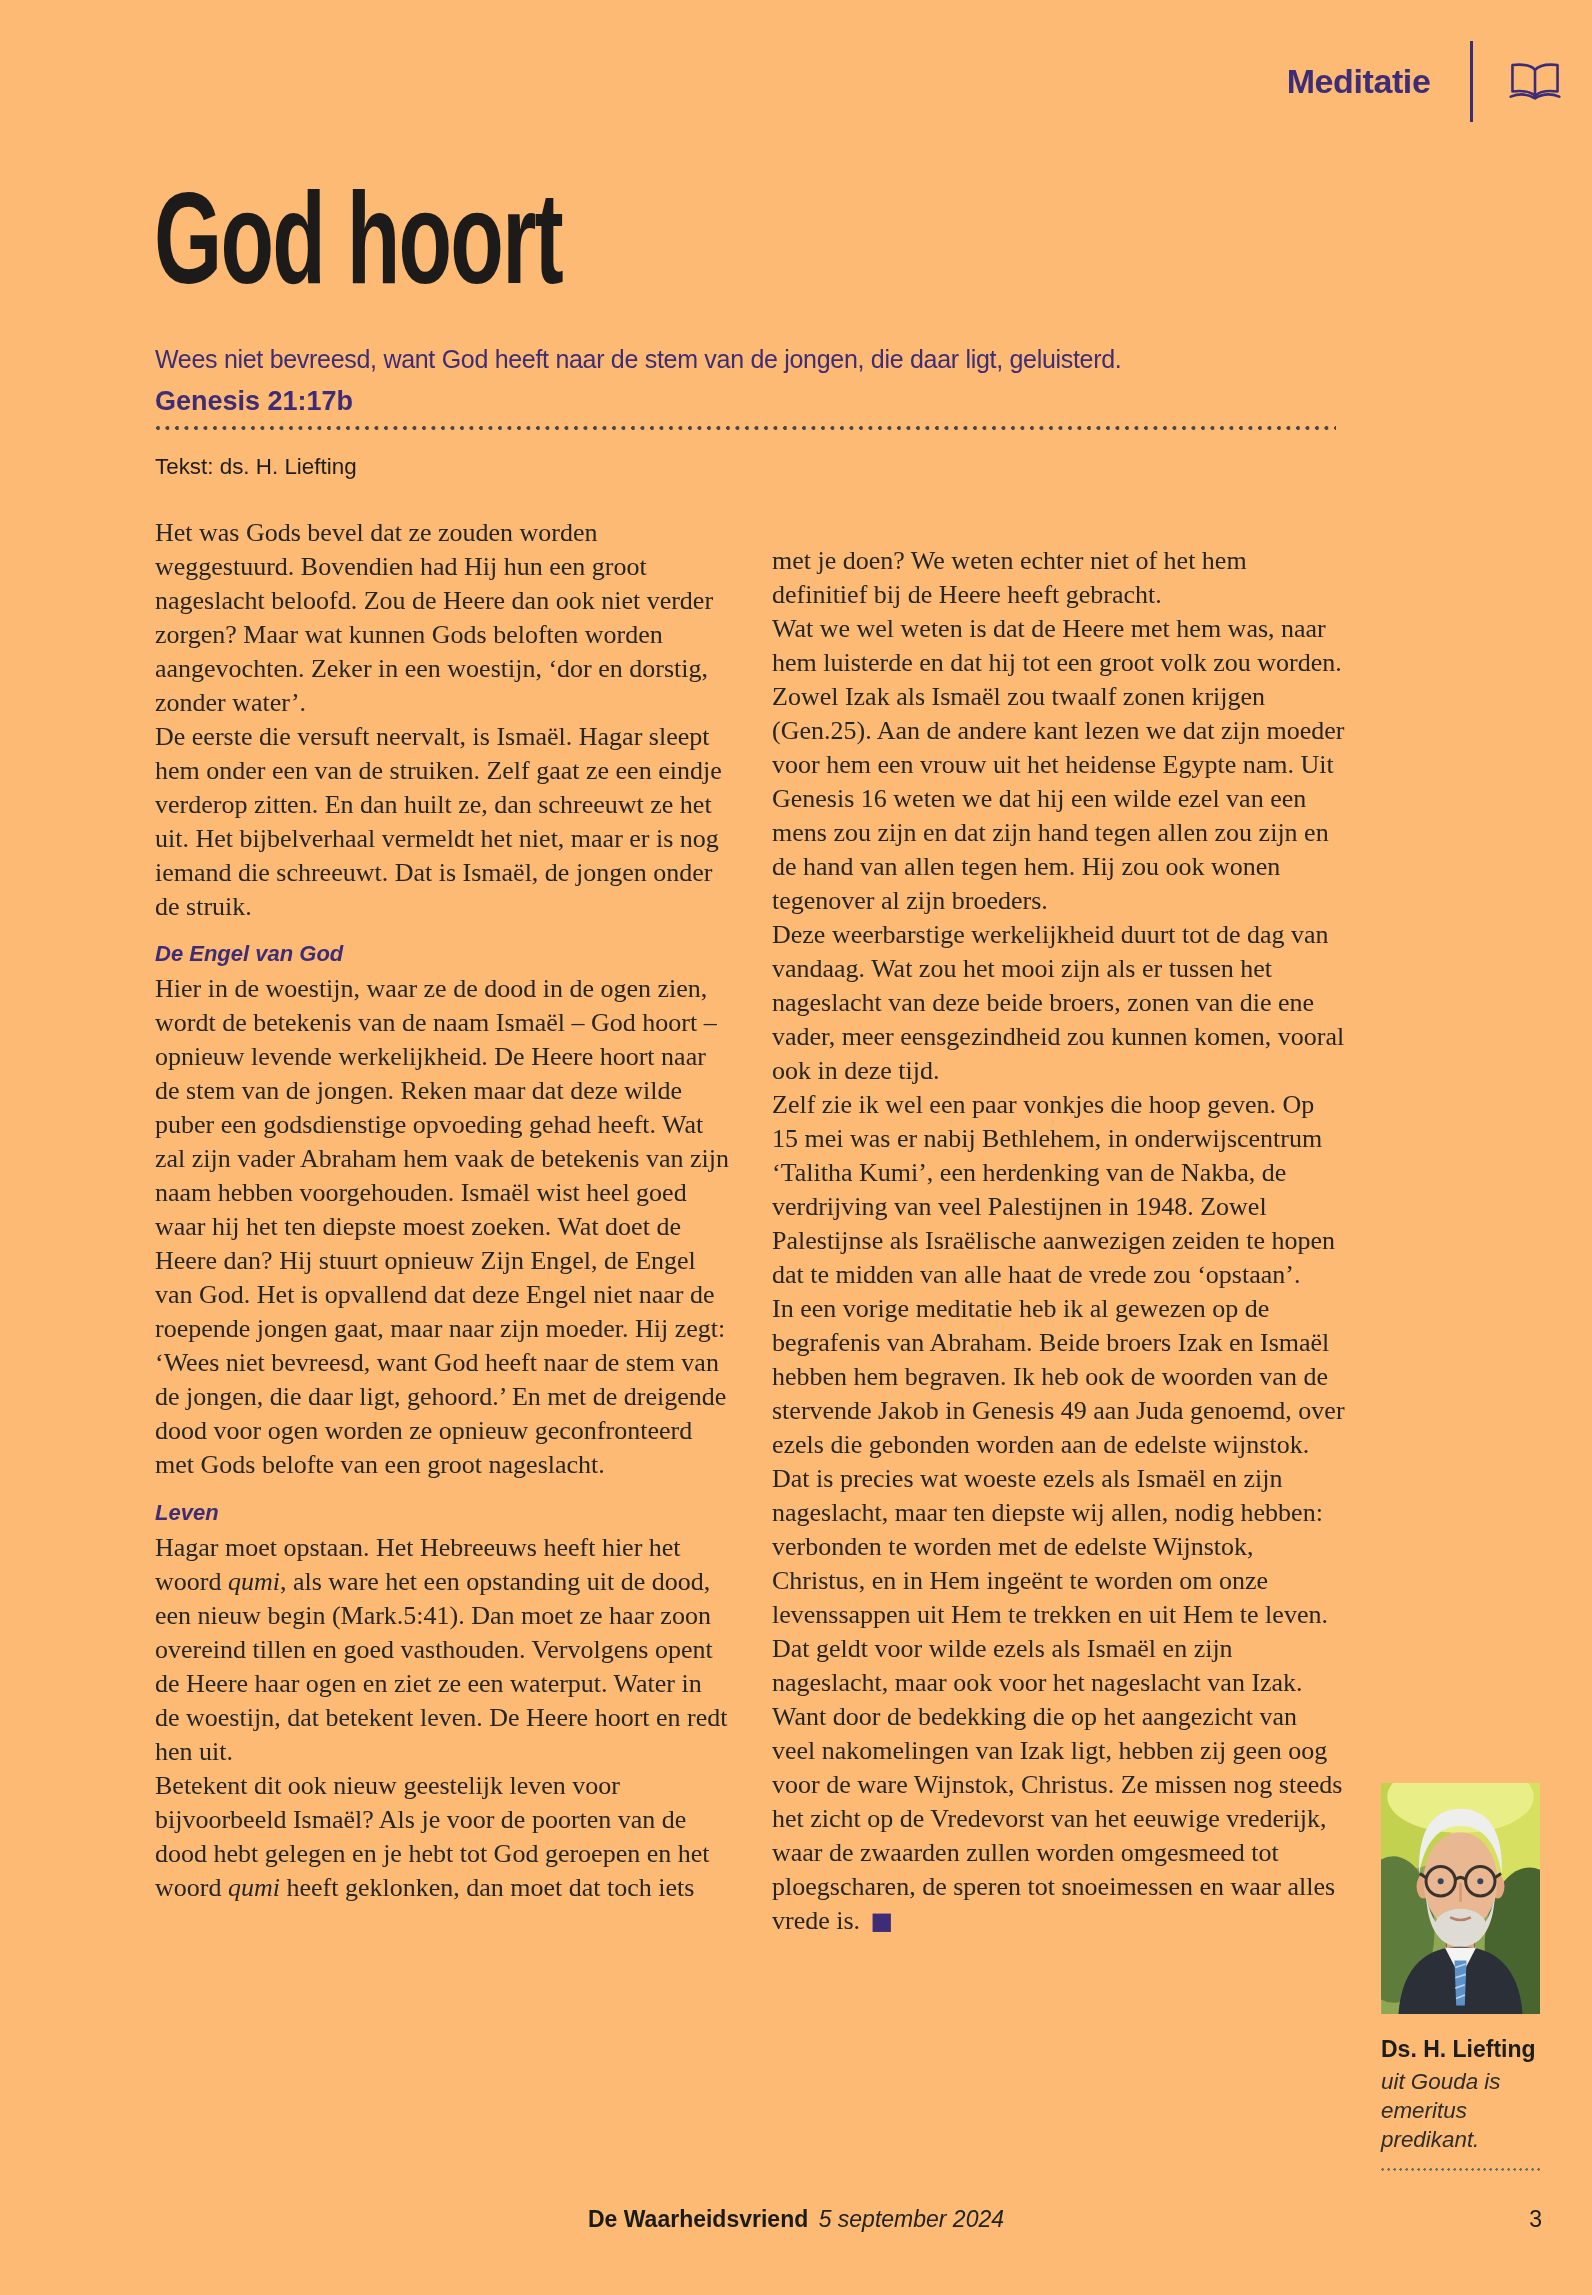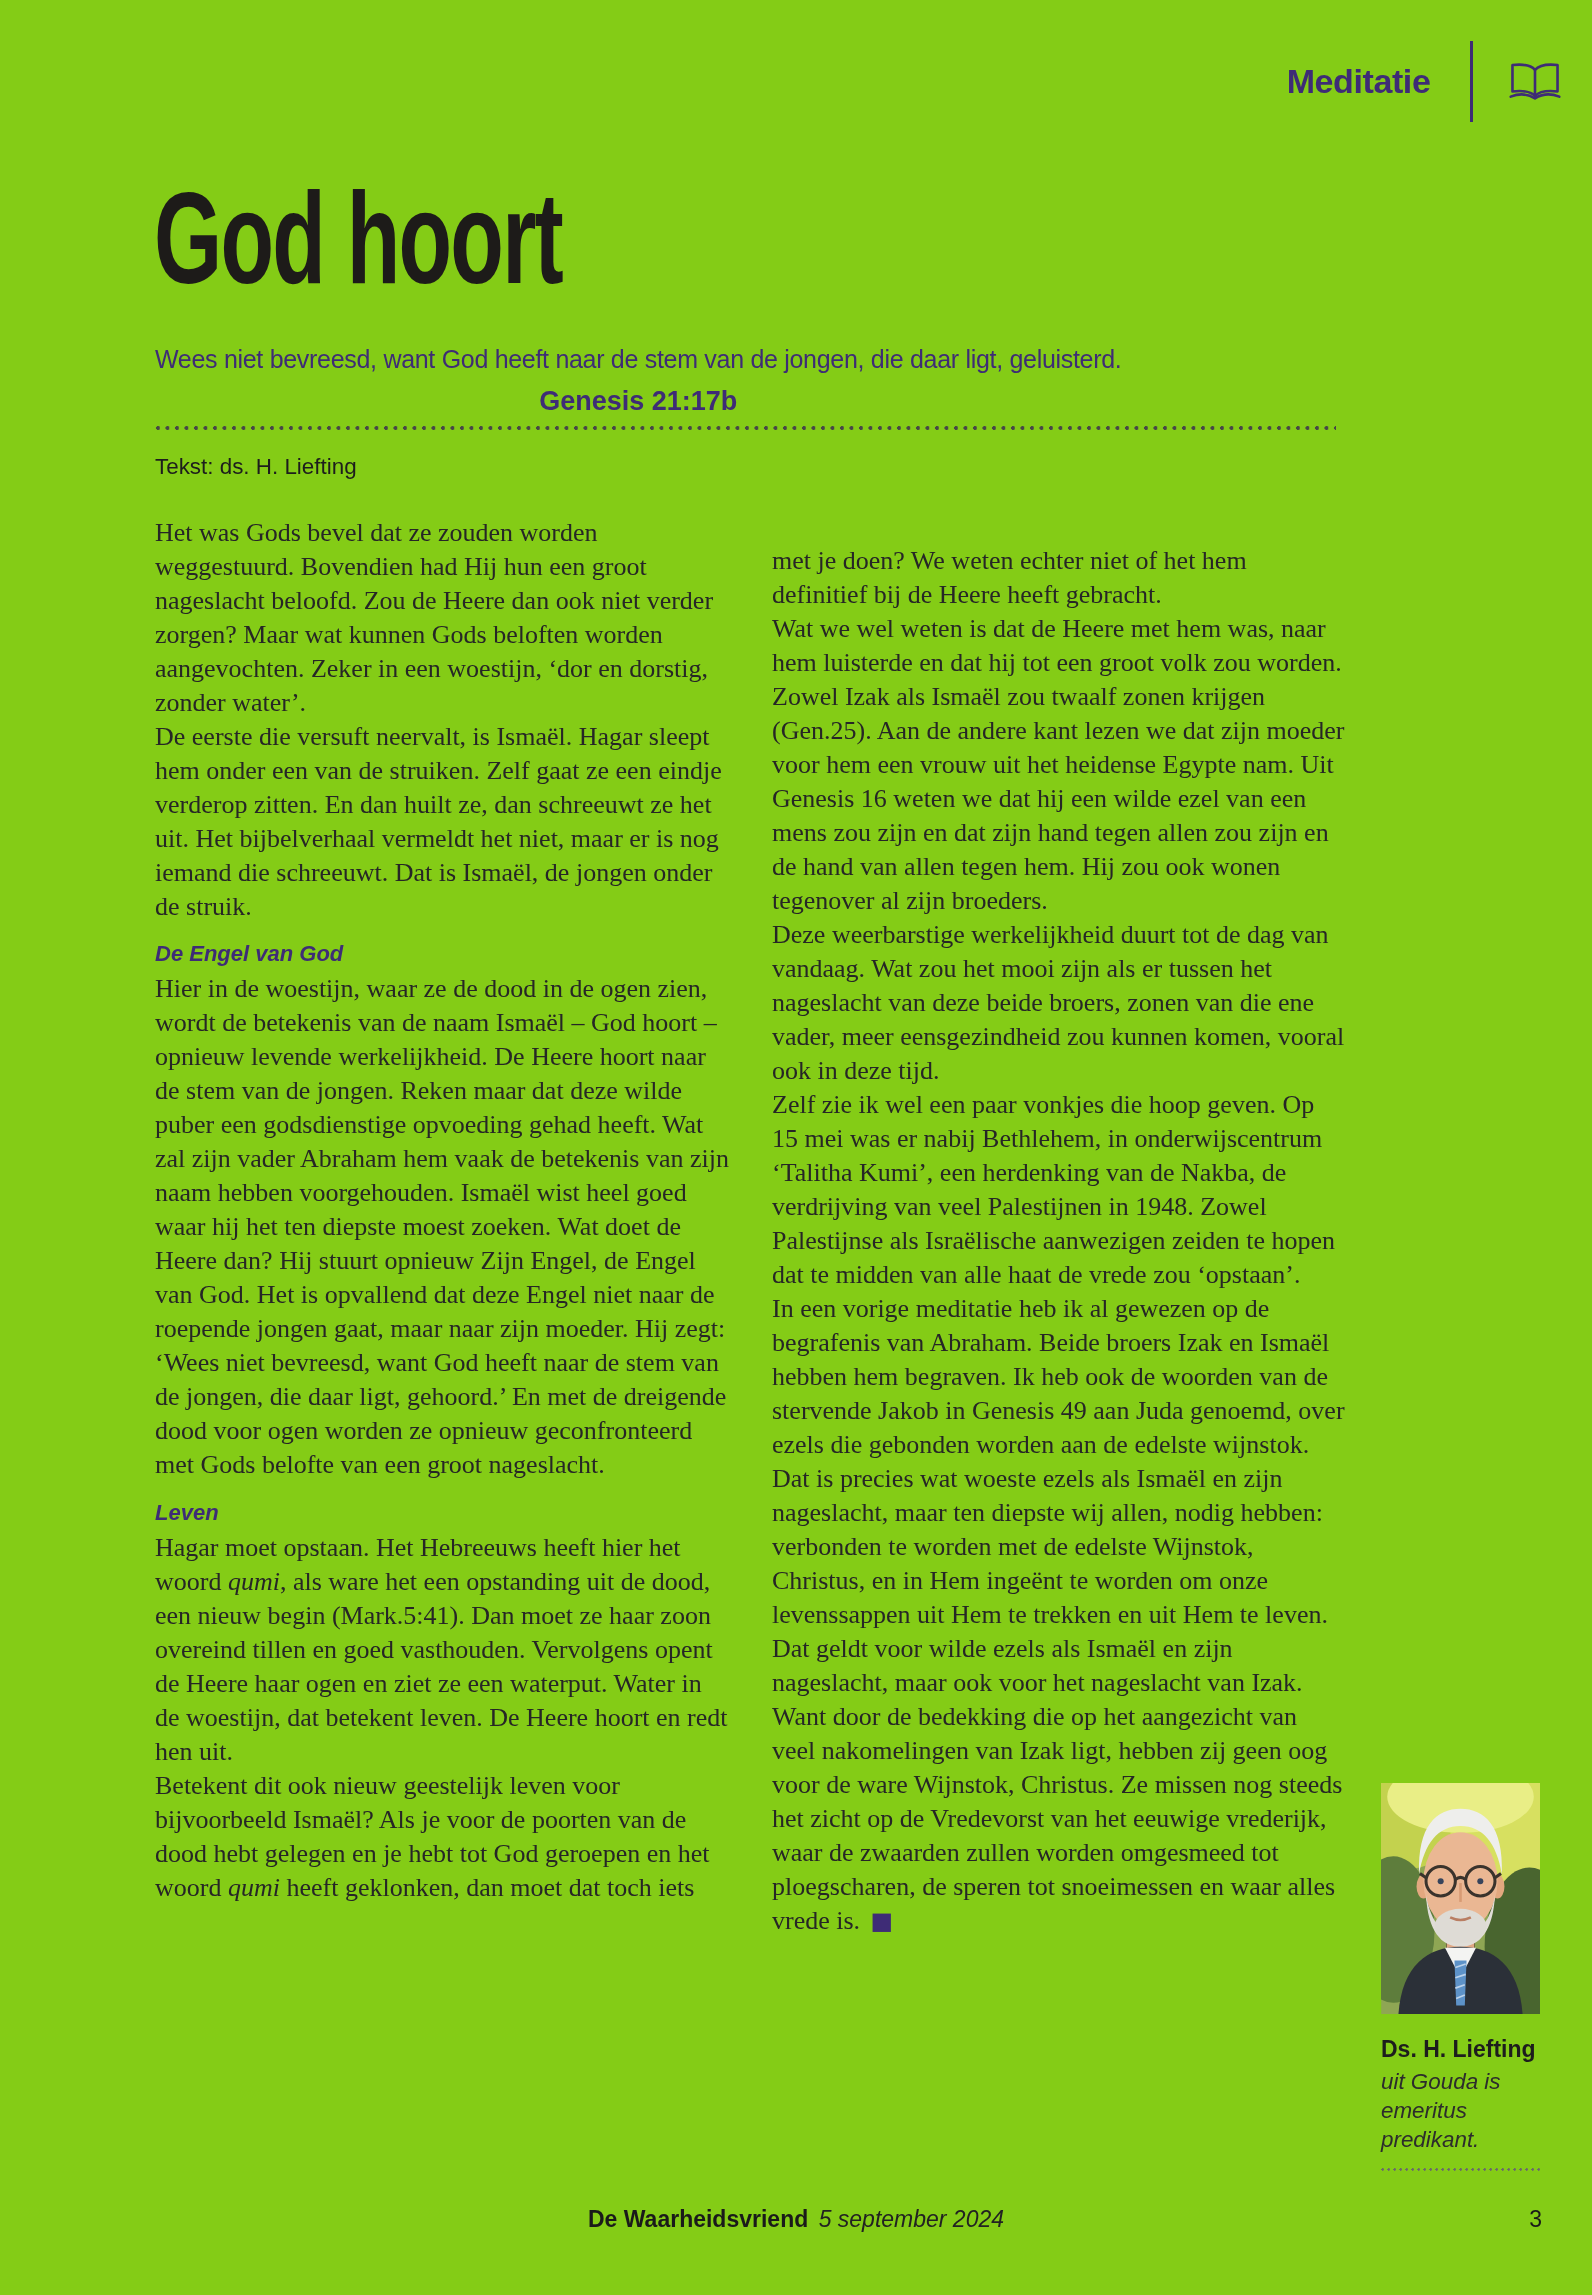--- a/index.html
+++ b/index.html
@@ -3,36 +3,36 @@
 <meta charset="utf-8">
 <style>
   :root{
     --purple:#3e2c76;
     --ink:#262626;
     --title-ink:#1d1b19;
     --dot:#474747;
   }
   html,body{margin:0;padding:0;background:#ffffff;}
   .page{
-    position:relative;width:1592px;height:2295px;background:#84cc16;
+    position:relative;width:1592px;height:2295px;background:#fdba74;
     font-family:"Liberation Sans",sans-serif;overflow:hidden;
   }
   
   .masthead{position:absolute;top:38px;right:31px;display:flex;align-items:center;height:86px;}
   .section-label{font-size:34px;font-weight:bold;color:var(--purple);letter-spacing:-0.4px;margin-right:40px;}
   .vrule{width:2.6px;height:81px;background:var(--purple);margin-right:36px;}
   .book-icon svg{display:block;}
   
   .title{
     position:absolute;left:154px;top:169px;margin:0;
     font-size:129px;line-height:138px;font-weight:bold;color:var(--title-ink);
     letter-spacing:-2.6px;white-space:nowrap;
     transform:scaleX(0.68);transform-origin:0 50%;
   }
-  .verse{position:absolute;left:155px;top:345px;color:var(--purple);text-align:center;}
+  .verse{position:absolute;left:155px;top:345px;color:var(--purple);}
   .verse-text{font-size:25px;letter-spacing:-0.3px;}
   .verse-ref{font-size:27px;font-weight:bold;margin-top:12px;}
   .top-dots{
     position:absolute;left:155px;top:425px;width:1181px;height:6px;
     background-image:radial-gradient(circle at 3px 3px,var(--dot) 1.8px,transparent 2.2px);
     background-size:9.5px 6px;background-repeat:repeat-x;
   }
   .byline{position:absolute;left:155px;top:454px;font-size:22.4px;color:#1d1d1d;}
   .byline .label{font-weight:normal;}
   

